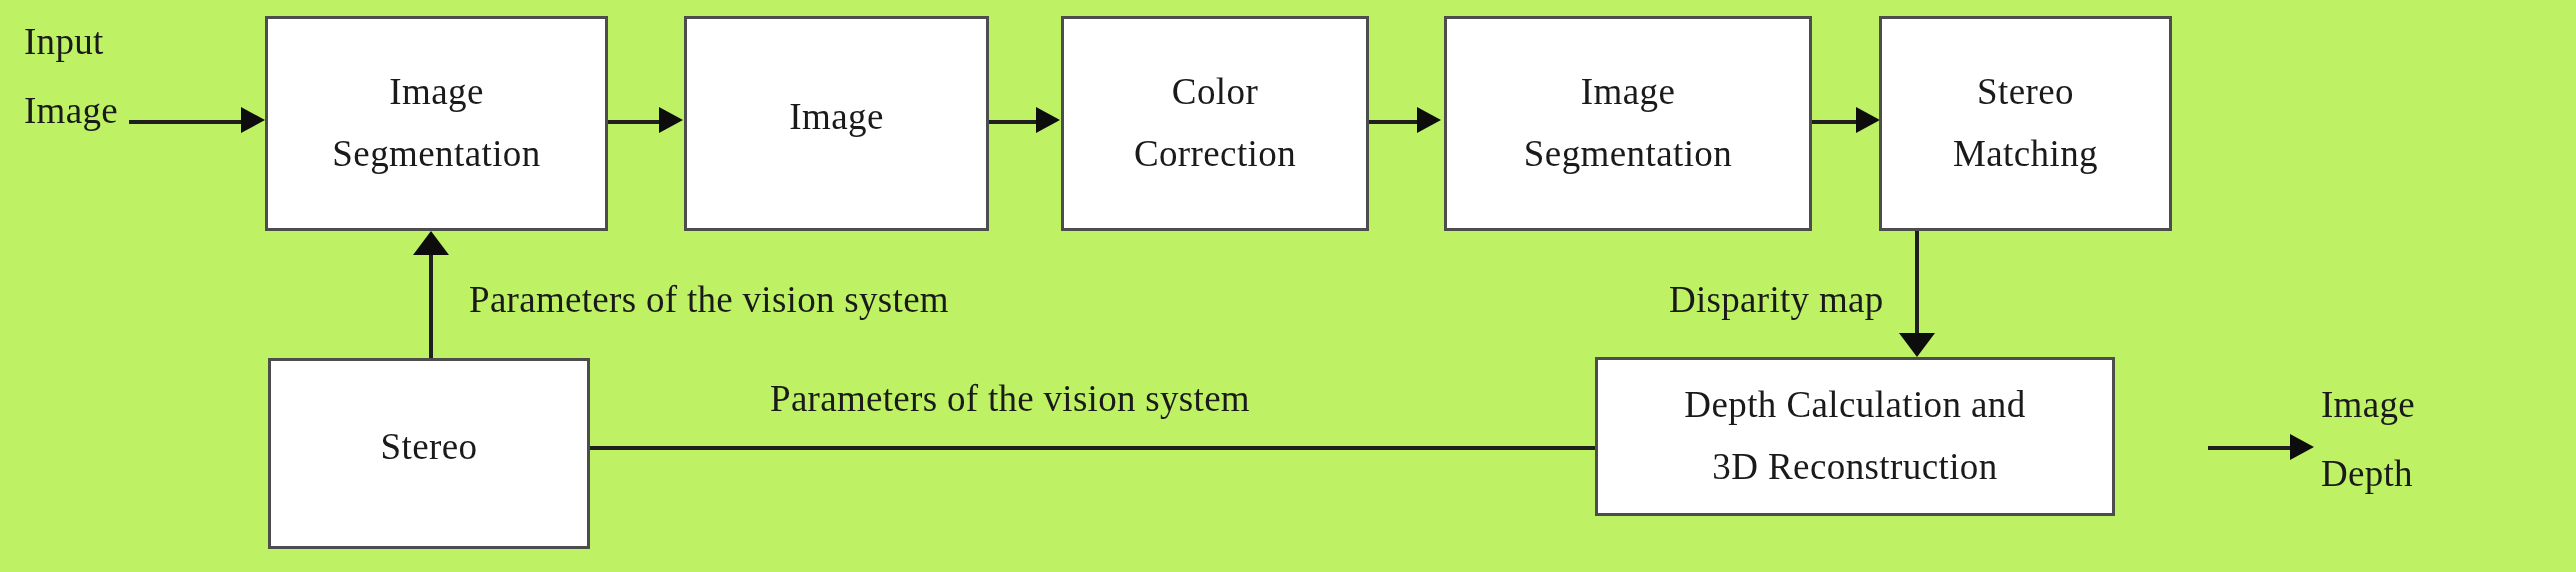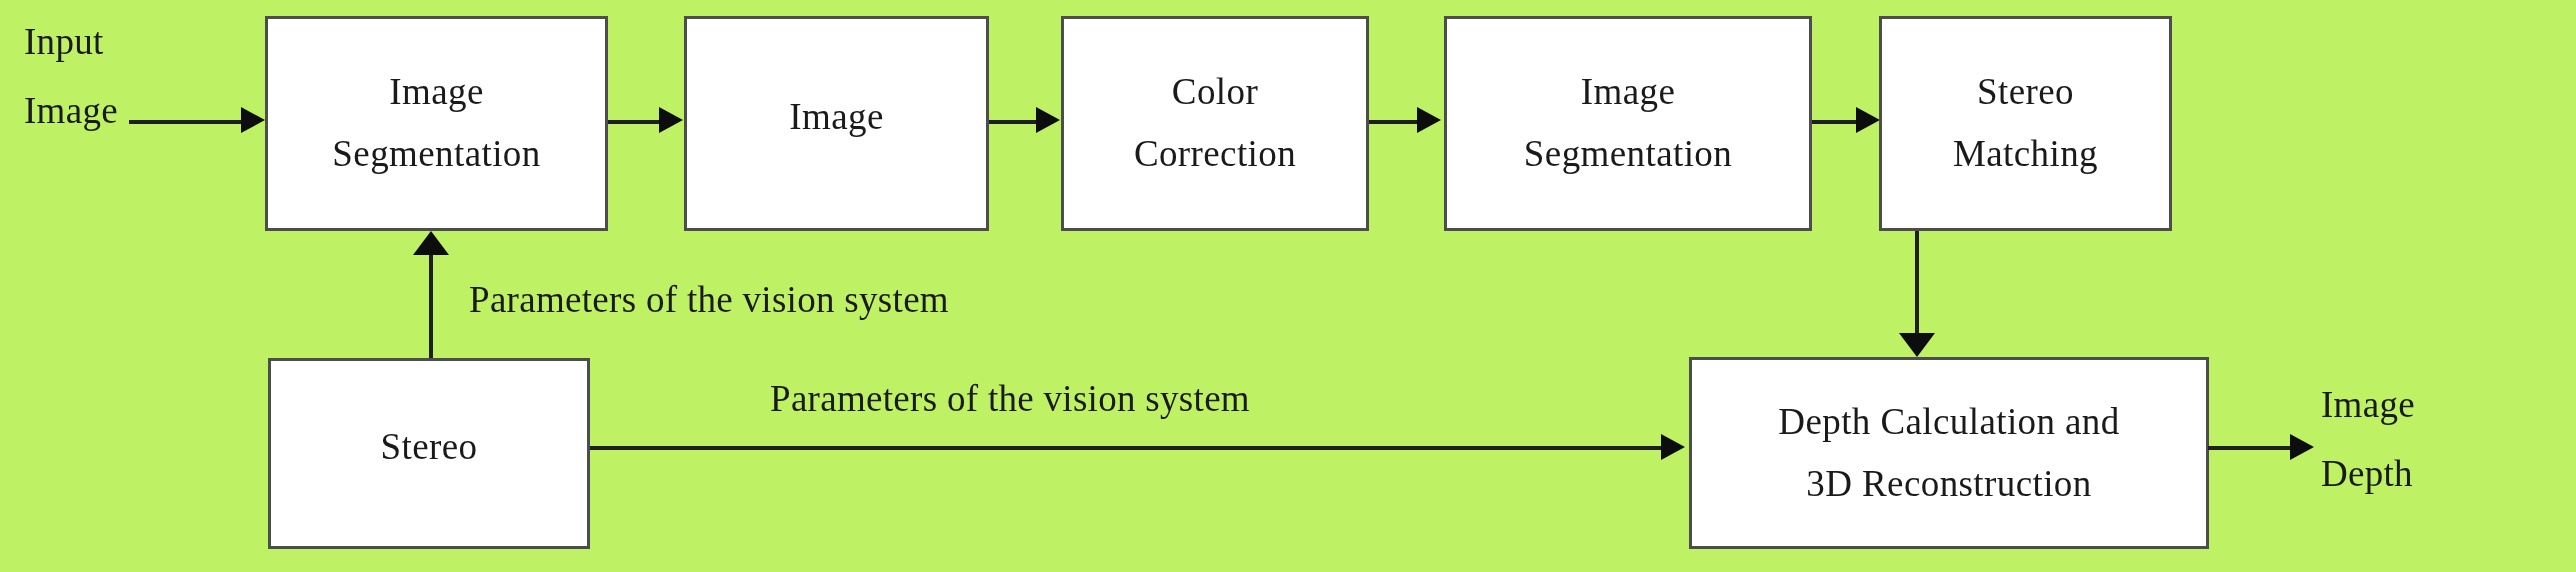--- a/index.html
+++ b/index.html
@@ -125,39 +125,42 @@
 
   <div class="box" style="left:1879px; top:16px; width:293px; height:215px;">
     <span class="line1">Stereo</span>
     <span class="line2">Matching</span>
   </div>
 
   <div class="label" style="left:469px; top:281px;">
     <span>Parameters of the vision system</span>
   </div>
 
+  <div class="label" style="left:1669px; top:281px;">
+    <span>Disparity map</span>
+  </div>
 
   <div class="vline" style="left:429px; top:242px; height:117px;"></div>
   <div class="arrow-up" style="left:413px; top:231px;"></div>
 
   <div class="vline" style="left:1915px; top:231px; height:105px;"></div>
   <div class="arrow-down" style="left:1899px; top:333px;"></div>
 
   <div class="box" style="left:268px; top:358px; width:322px; height:191px;">
     <span class="line1">Stereo</span>
   </div>
 
   <div class="label" style="left:770px; top:380px;">
     <span>Parameters of the vision system</span>
   </div>
 
   <div class="hline" style="left:590px; top:446px; width:1075px;"></div>
   <div class="arrow-right" style="left:1661px; top:434px;"></div>
 
-  <div class="box" style="left:1689px; top:357px; width:520px; height:192px;">
+  <div class="box" style="left:1595px; top:357px; width:520px; height:159px;">
     <span class="line1">Depth Calculation and</span>
     <span class="line2">3D Reconstruction</span>
   </div>
 
   <div class="hline" style="left:2208px; top:446px; width:85px;"></div>
   <div class="arrow-right" style="left:2290px; top:434px;"></div>
 
   <div class="label" style="left:2321px; top:386px;">
     <span class="l1">Image</span>
     <span class="l2">Depth</span>

